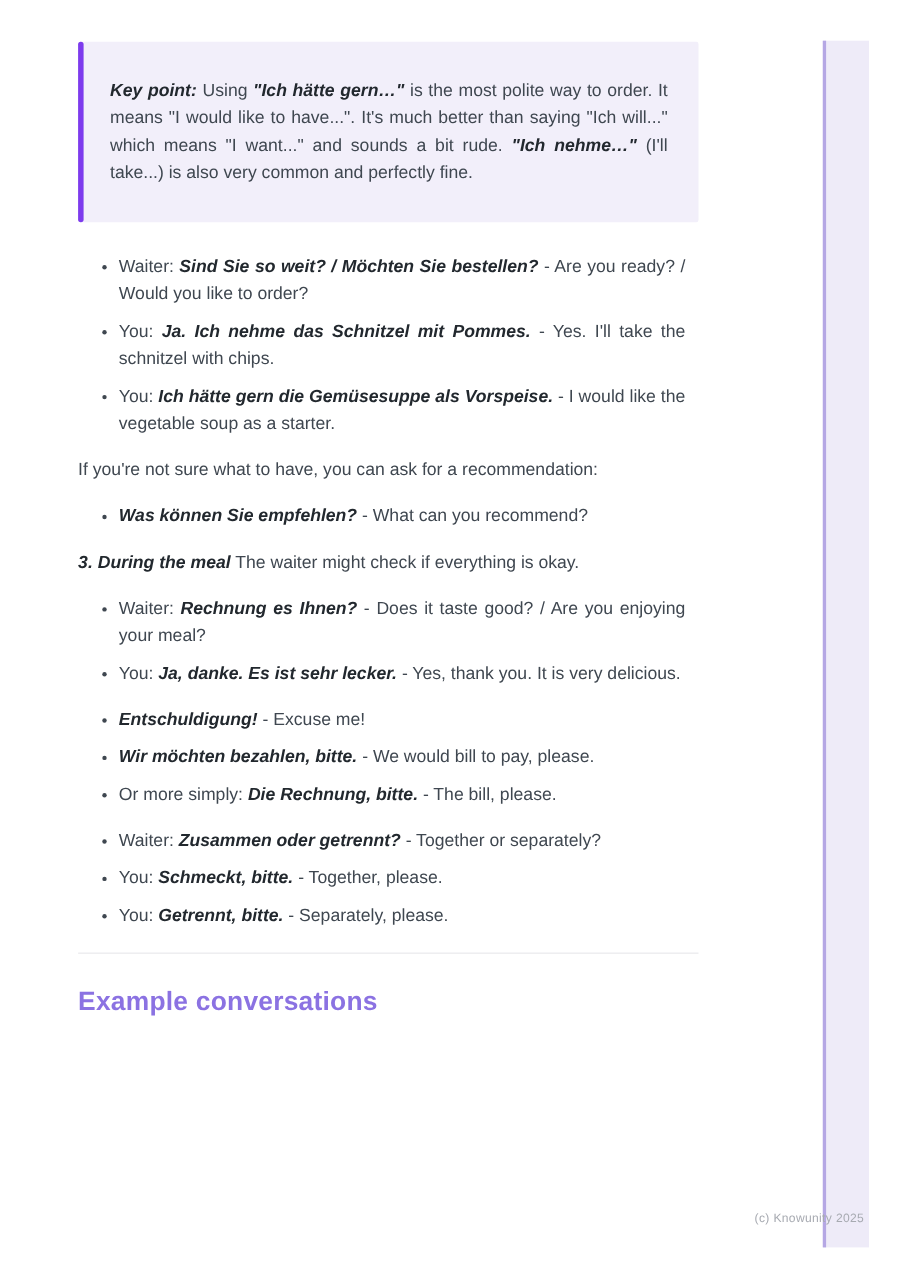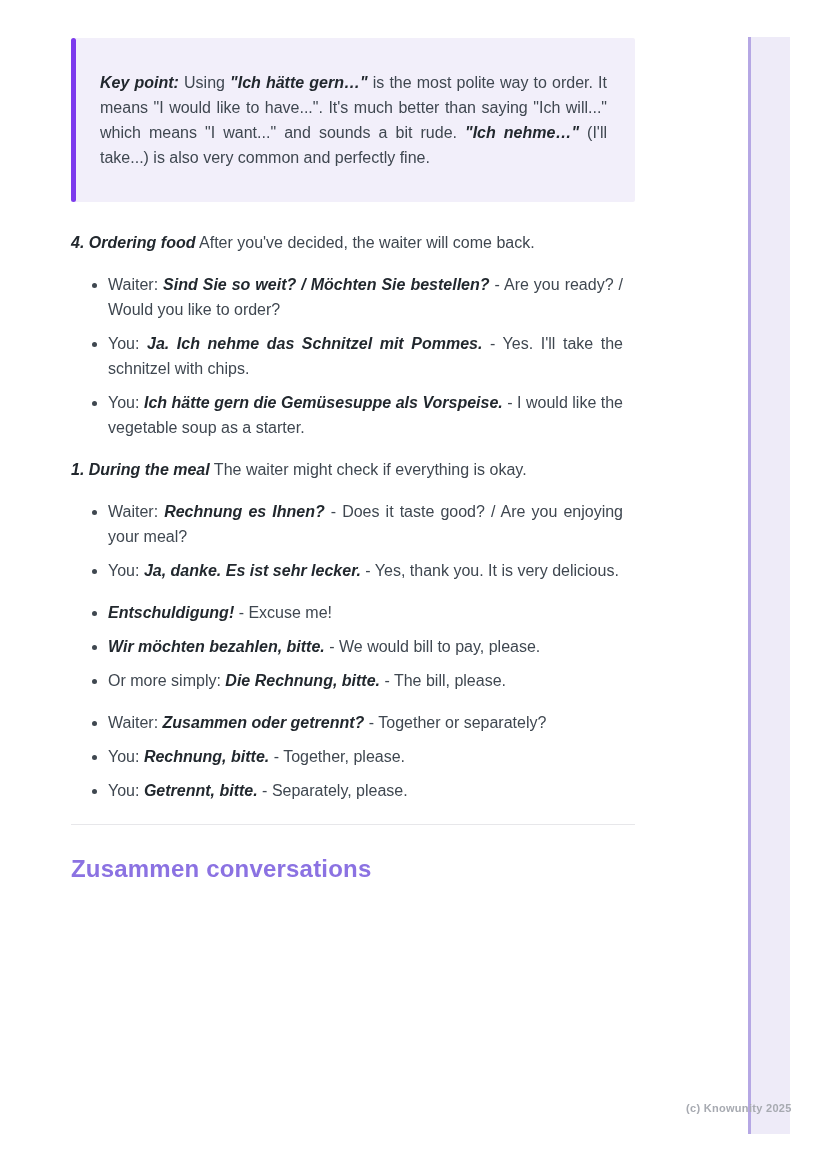--- a/index.html
+++ b/index.html
@@ -90,65 +90,67 @@
   }
   .watermark {
     position: absolute;
     left: 686px;
     top: 1102px;
     font-size: 11px;
     letter-spacing: 0.3px;
     color: var(--watermark, #a7aab1);
     z-index: 2;
     white-space: nowrap;
-    font-weight: bold;
   }
 </style>
 </head>
 <body>
 
 <main class="page">
 
   <aside class="callout">
     <p class="callout-text"><span class="b">Key point:</span><span> Using </span><span class="b">"Ich hätte gern…"</span><span> is the most polite way to order. It means "I would like to have...". It's much better than saying "Ich will..." which means "I want..." and sounds a bit rude. </span><span class="b">"Ich nehme…"</span><span> (I'll take...) is also very common and perfectly fine.</span></p>
   </aside>
 
-  <p><span class="b">4. Ordering food</span><span> After you've decided, the waiter will come back.</span></p>
 
   <ul>
     <li><span>Waiter: </span><span class="b">Sind Sie so weit? / Möchten Sie bestellen?</span><span> - Are you ready? / Would you like to order?</span></li>
     <li><span>You: </span><span class="b">Ja. Ich nehme das Schnitzel mit Pommes.</span><span> - Yes. I'll take the schnitzel with chips.</span></li>
     <li><span>You: </span><span class="b">Ich hätte gern die Gemüsesuppe als Vorspeise.</span><span> - I would like the vegetable soup as a starter.</span></li>
   </ul>
 
+  <p><span>If you're not sure what to have, you can ask for a recommendation:</span></p>
 
+  <ul>
+    <li><span class="b">Was können Sie empfehlen?</span><span> - What can you recommend?</span></li>
+  </ul>
 
-  <p><span class="b">1. During the meal</span><span> The waiter might check if everything is okay.</span></p>
+  <p><span class="b">3. During the meal</span><span> The waiter might check if everything is okay.</span></p>
 
   <ul>
     <li><span>Waiter: </span><span class="b">Rechnung es Ihnen?</span><span> - Does it taste good? / Are you enjoying your meal?</span></li>
     <li><span>You: </span><span class="b">Ja, danke. Es ist sehr lecker.</span><span> - Yes, thank you. It is very delicious.</span></li>
   </ul>
 
 
   <ul>
     <li><span class="b">Entschuldigung!</span><span> - Excuse me!</span></li>
     <li><span class="b">Wir möchten bezahlen, bitte.</span><span> - We would bill to pay, please.</span></li>
     <li><span>Or more simply: </span><span class="b">Die Rechnung, bitte.</span><span> - The bill, please.</span></li>
   </ul>
 
 
   <ul>
     <li><span>Waiter: </span><span class="b">Zusammen oder getrennt?</span><span> - Together or separately?</span></li>
-    <li><span>You: </span><span class="b">Rechnung, bitte.</span><span> - Together, please.</span></li>
+    <li><span>You: </span><span class="b">Schmeckt, bitte.</span><span> - Together, please.</span></li>
     <li><span>You: </span><span class="b">Getrennt, bitte.</span><span> - Separately, please.</span></li>
   </ul>
 
   <hr class="divider">
 
-  <h2 class="section-heading">Zusammen conversations</h2>
+  <h2 class="section-heading">Example conversations</h2>
 
 
 </main>
 
 <div class="edge-band"></div>
 
 <div class="watermark">(c) Knowunity 2025</div>
 
 </body></html>

